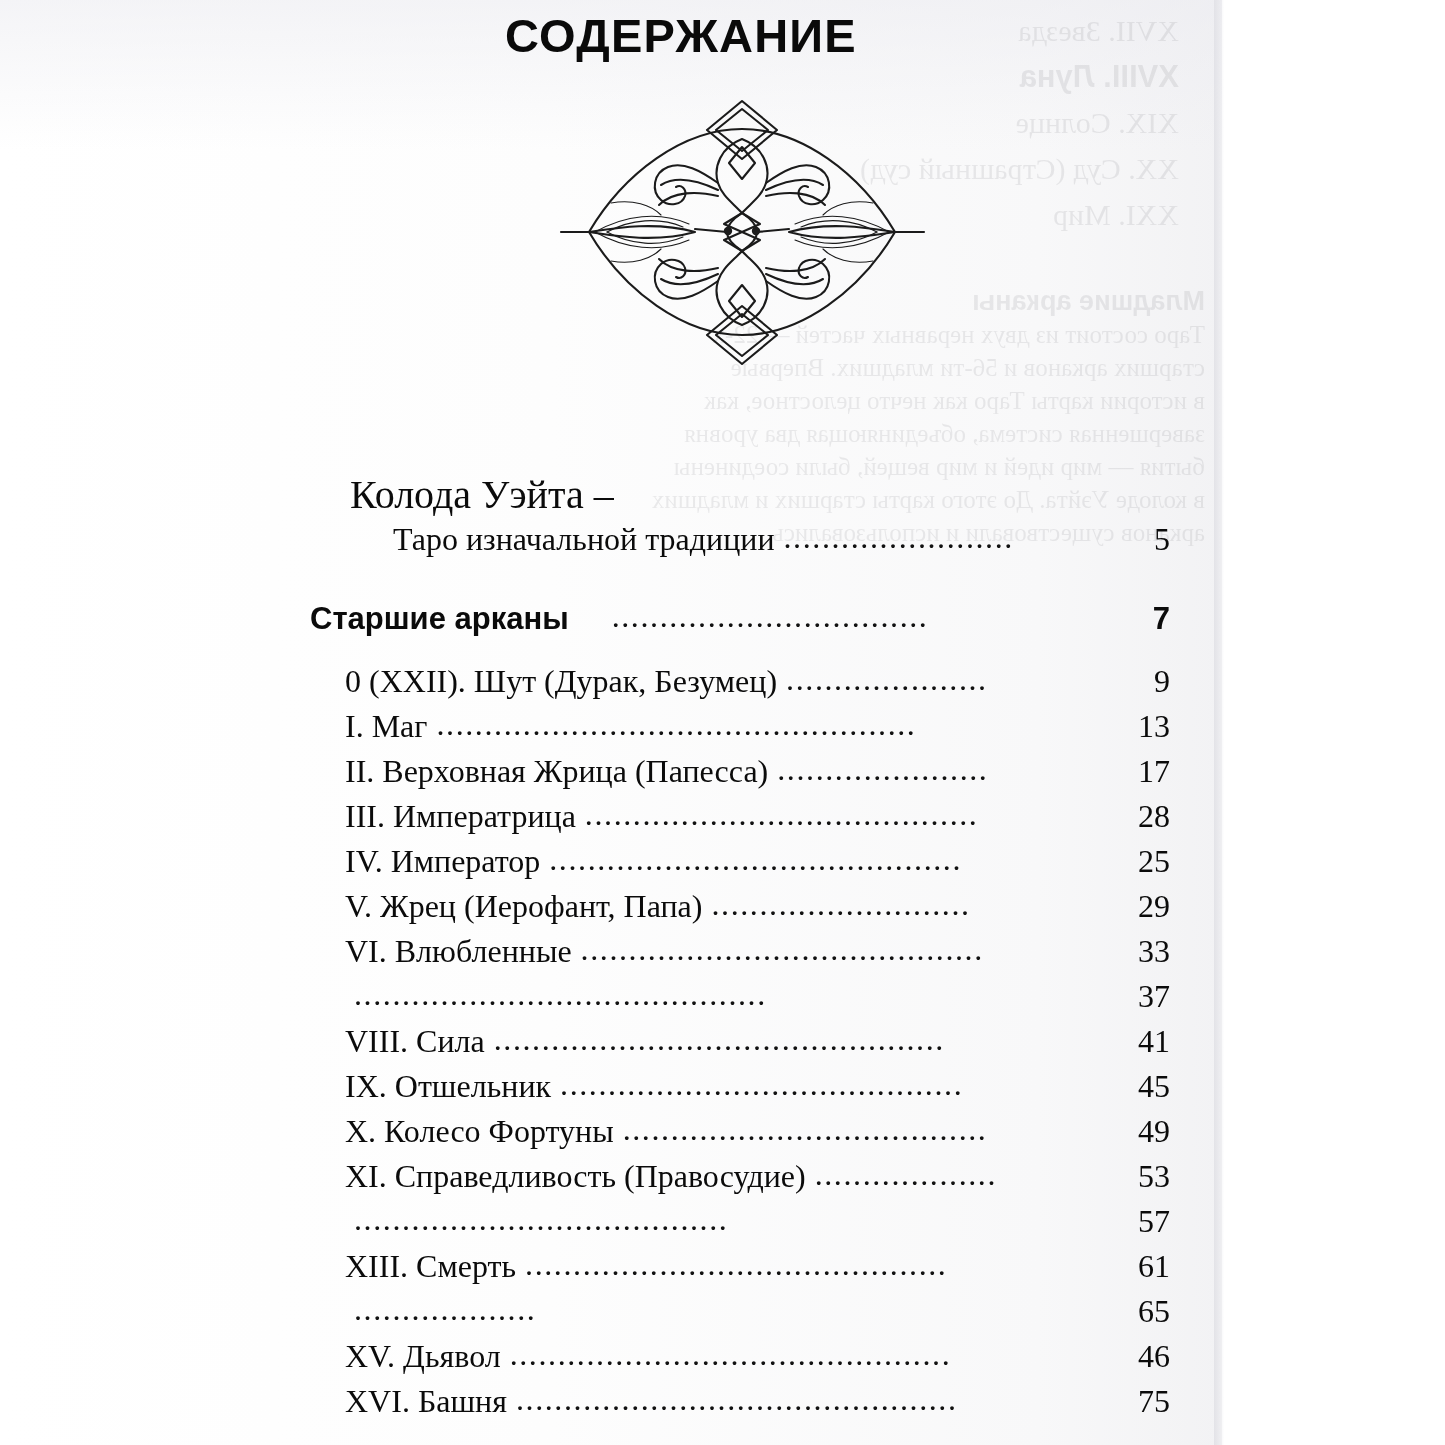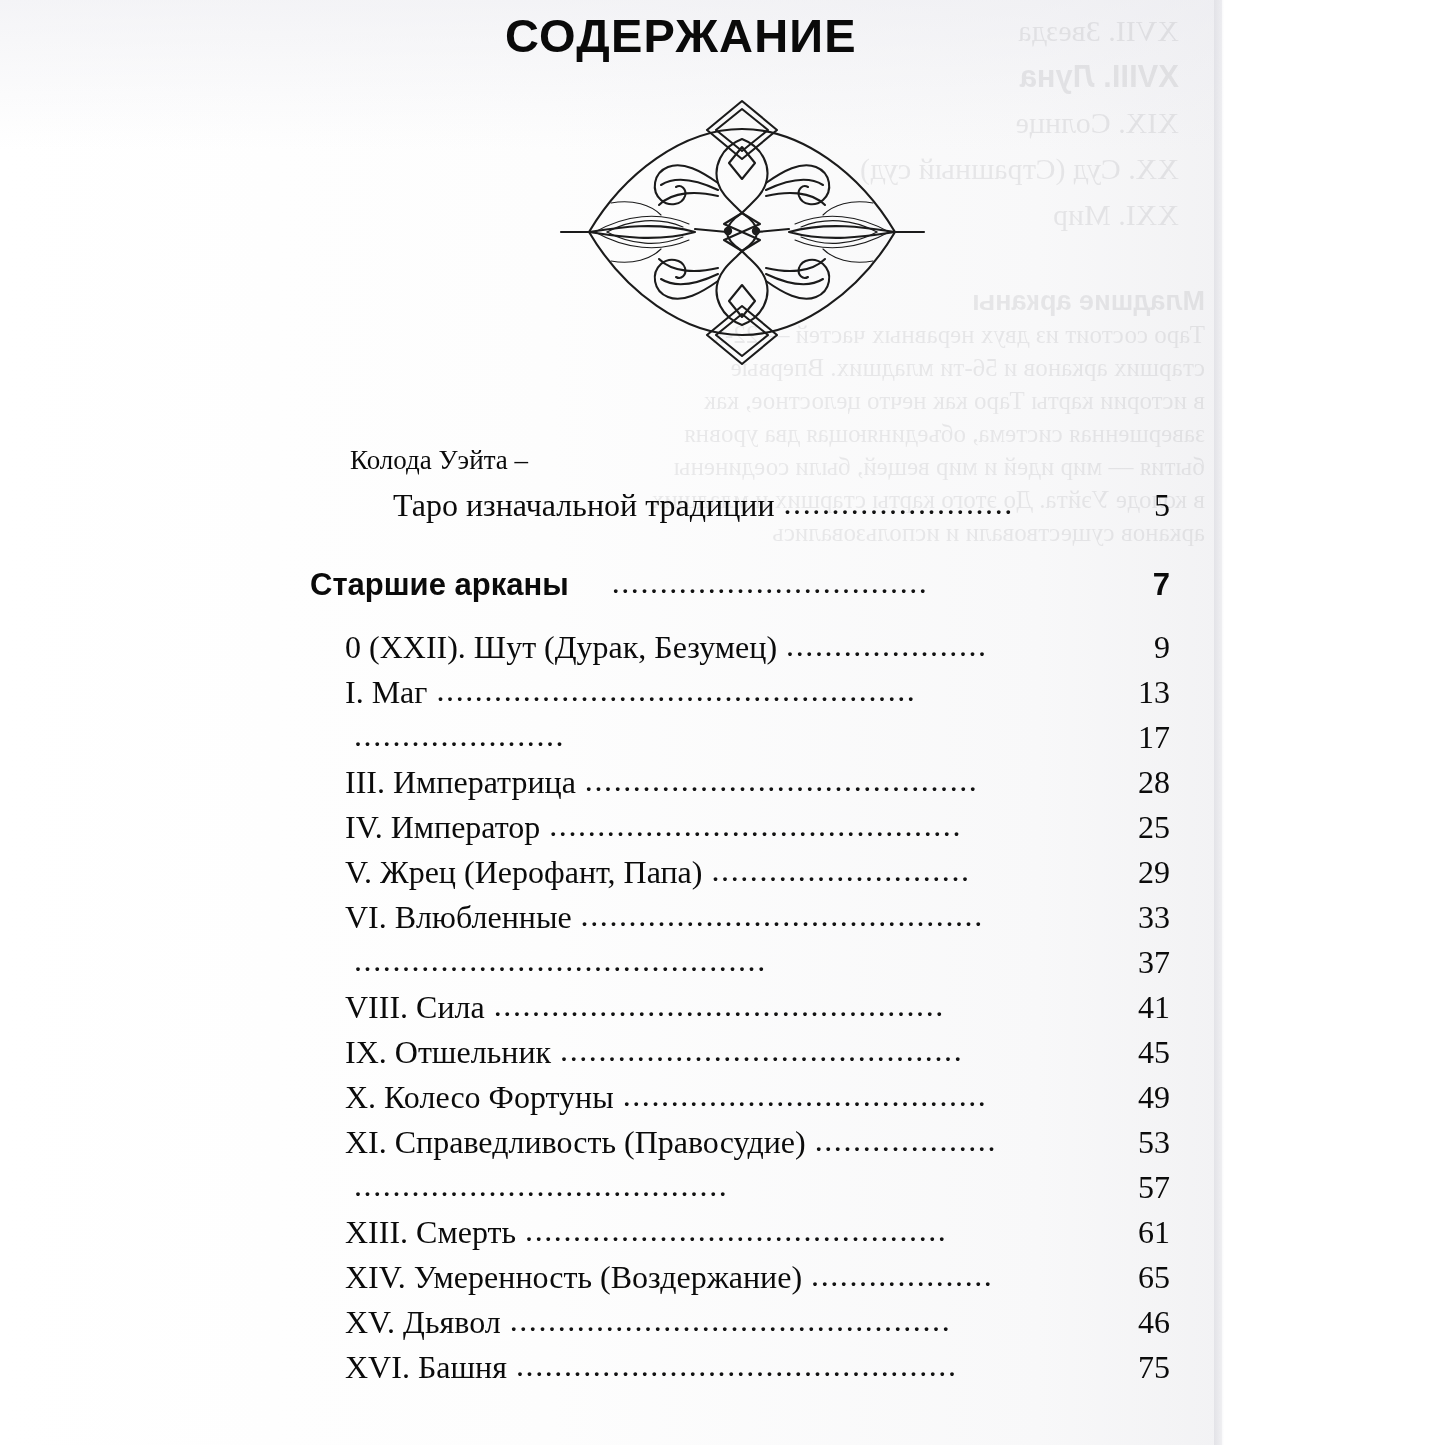--- a/index.html
+++ b/index.html
@@ -108,23 +108,24 @@
   .entry .page {
     flex: 0 0 auto;
     width: 56px;
     text-align: right;
     font-size: 32px;
   }
 
   
   .group-first { margin-bottom: 34px; }
   .group-first .line1 {
-    font-size: 27px;
+    font-size: 40px;
     line-height: 45px;
     padding-left: 50px;
+    margin-top: 34px;
   }
   .group-first .line2 { padding-left: 93px; }
   .group-first .line2 .page { width: 56px; }
 
   
   .section {
     font-family: "Liberation Sans", "DejaVu Sans", sans-serif;
     font-weight: bold;
     font-size: 31px;
     line-height: 45px;
@@ -267,20 +268,21 @@
           <span class="label">0 (XXII). Шут (Дурак, Безумец)</span>
           <span class="leaders">.....................</span>
           <span class="page">9</span>
         </div>
         <div class="entry item">
           <span class="label">I. Маг</span>
           <span class="leaders">..................................................</span>
           <span class="page">13</span>
         </div>
         <div class="entry item">
+          <span class="label">II. Верховная Жрица (Папесса)</span>
           <span class="leaders">......................</span>
           <span class="page">17</span>
         </div>
         <div class="entry item">
           <span class="label">III. Императрица</span>
           <span class="leaders">.........................................</span>
           <span class="page">28</span>
         </div>
         <div class="entry item">
           <span class="label">IV. Император</span>
@@ -324,21 +326,20 @@
         <div class="entry item">
           <span class="leaders">.......................................</span>
           <span class="page">57</span>
         </div>
         <div class="entry item">
           <span class="label">XIII. Смерть</span>
           <span class="leaders">............................................</span>
           <span class="page">61</span>
         </div>
         <div class="entry item">
-          <span class="label">XIV. Умеренность (Воздержание)</span>
           <span class="leaders">...................</span>
           <span class="page">65</span>
         </div>
         <div class="entry item">
           <span class="label">XV. Дьявол</span>
           <span class="leaders">..............................................</span>
           <span class="page">46</span>
         </div>
         <div class="entry item">
           <span class="label">XVI. Башня</span>

